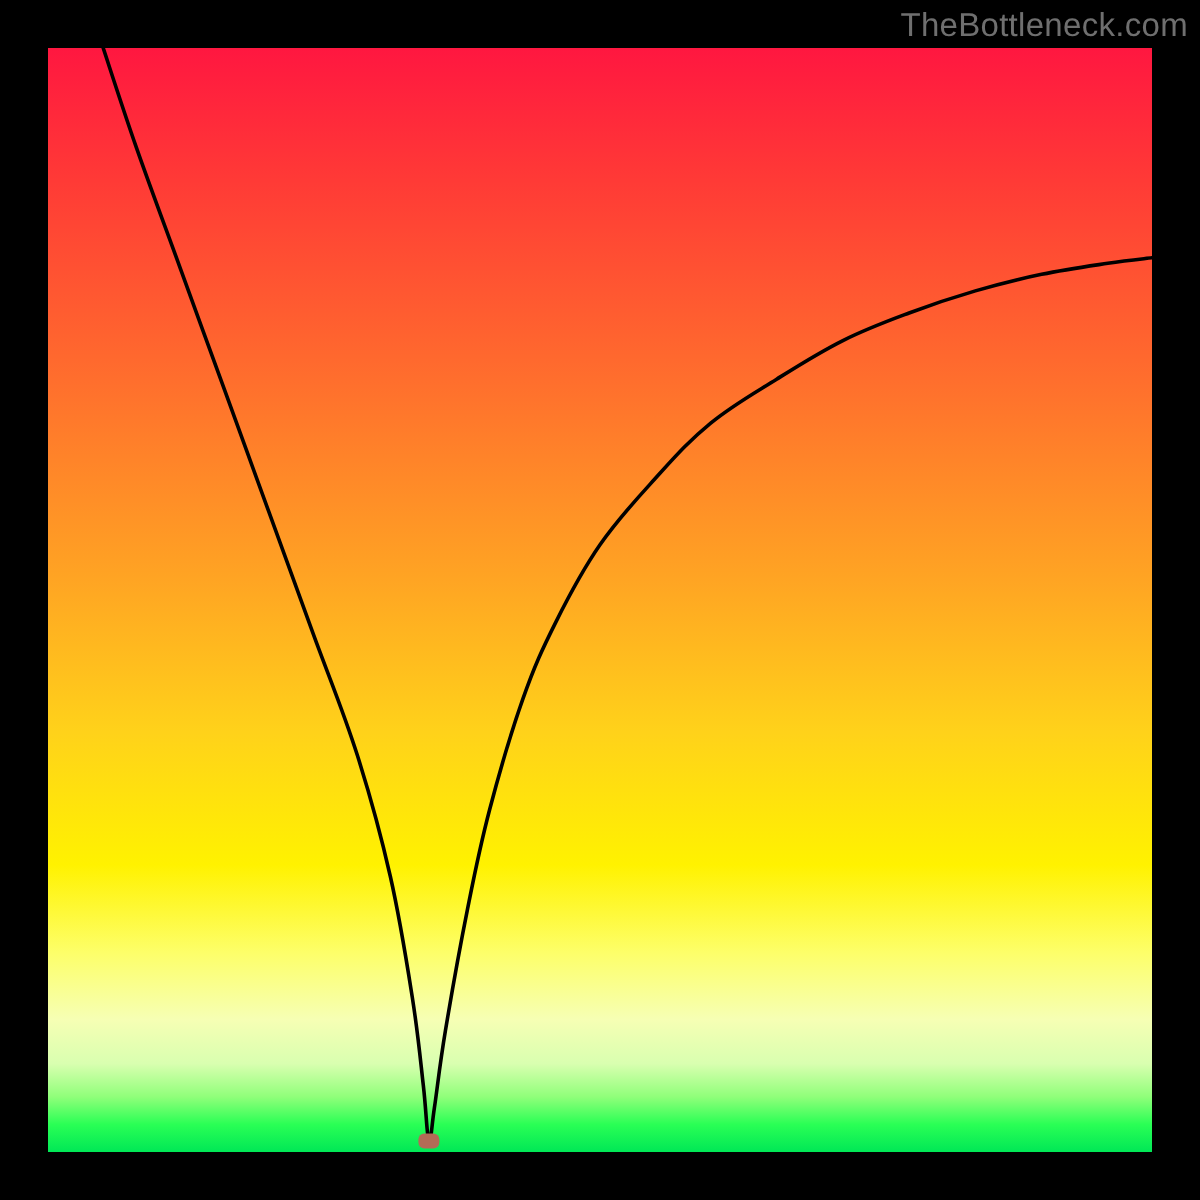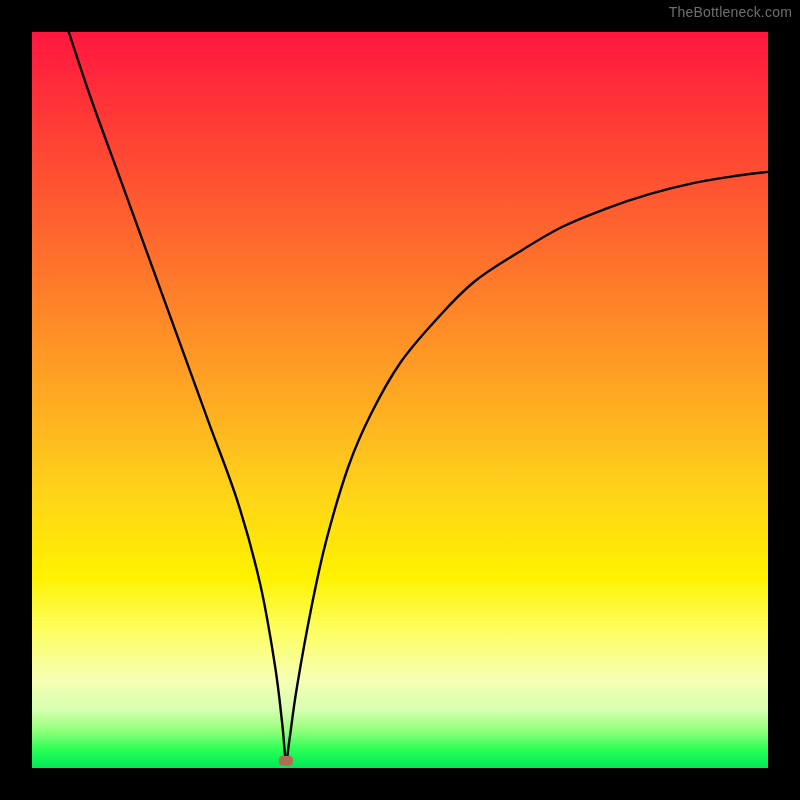--- a/index.html
+++ b/index.html
@@ -47,21 +47,21 @@
     left: 0;
     top: 0;
     width: 736px;
     height: 736px;
   }
   .watermark {
     position: absolute;
     top: 4px;
     right: 8px;
     color: #6f6f6f;
-    font-size: 14px;
+    font-size: 22px;
     font-weight: 500;
     letter-spacing: 0.2px;
     user-select: none;
   }
 </style>
 </head>
 <body>
 
 <div class="frame">
   <div class="plot-area">

